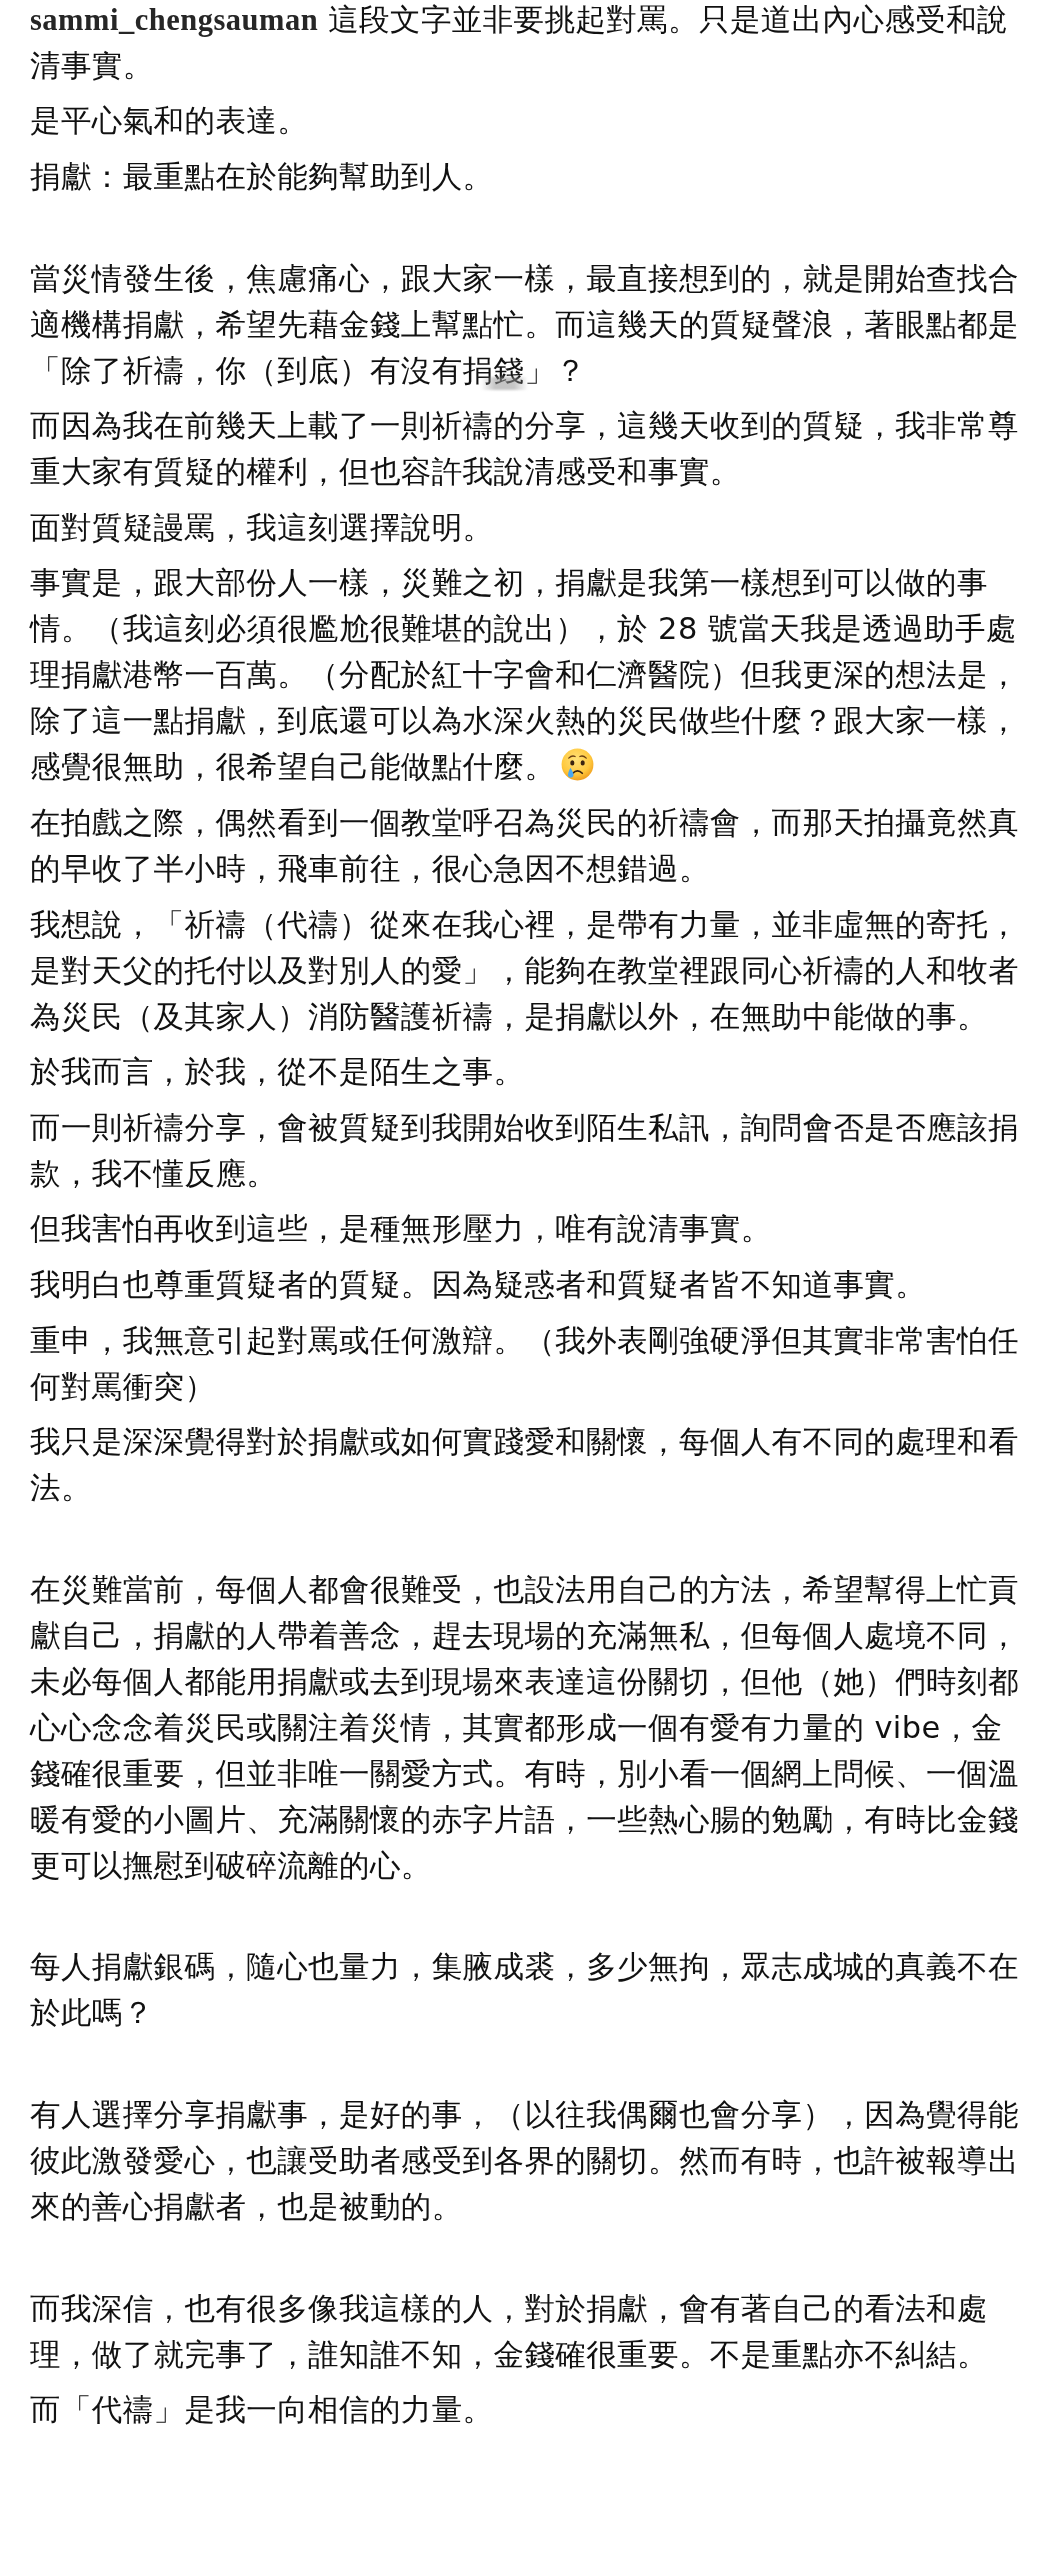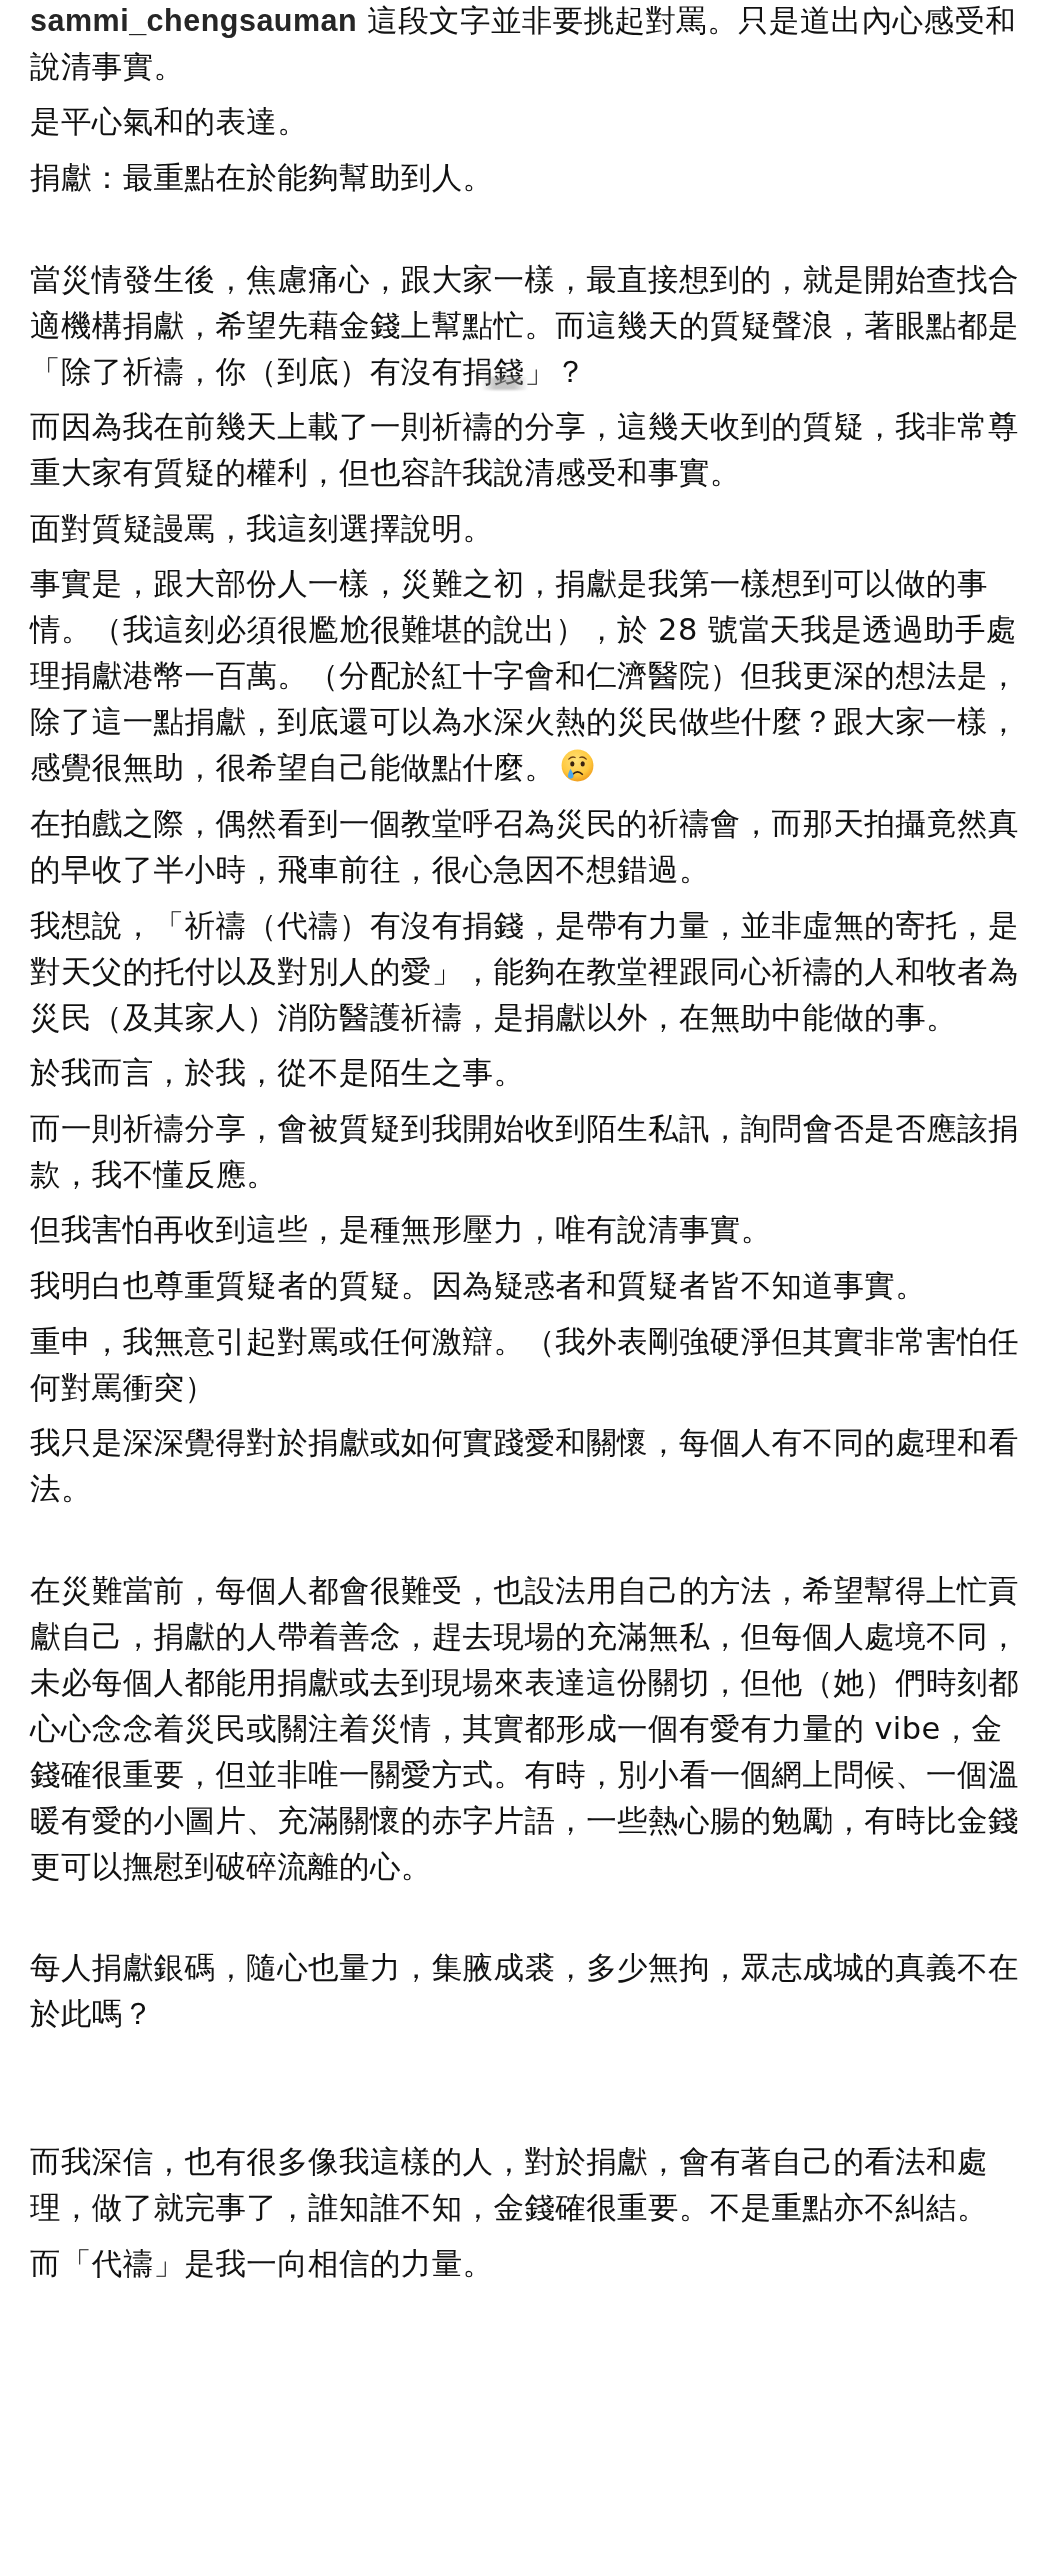--- a/index.html
+++ b/index.html
@@ -30,21 +30,21 @@
   .para {
     margin: 0 0 9.6px 0;
   }
   .para.first {
     margin-top: -3.2px;
   }
   .blank {
     height: 46px;
   }
   .username {
-    font-family: Liberation Sans, sans-serif;
+    font-family: Liberation Serif, serif;
     font-weight: 600;
     color: #262626;
     letter-spacing: 0.5px;
     cursor: pointer;
   }
   .emoji {
     display: inline-block;
     width: 35px;
     height: 35px;
     vertical-align: -4.8px;
@@ -88,32 +88,33 @@
         <circle cx="22" cy="22" r="20" fill="url(#faceG)"></circle>
         <path d="M11 14 q4 -4 8 -2" stroke="#6b3f12" stroke-width="1.6" fill="none" stroke-linecap="round"></path>
         <path d="M25 12 q4 -2 8 2" stroke="#6b3f12" stroke-width="1.6" fill="none" stroke-linecap="round"></path>
         <ellipse cx="15.5" cy="20" rx="2.6" ry="3.4" fill="#3b2410"></ellipse>
         <ellipse cx="28.5" cy="20" rx="2.6" ry="3.4" fill="#3b2410"></ellipse>
         <path d="M16 33 q6 -6 12 0" stroke="#3b2410" stroke-width="2.2" fill="none" stroke-linecap="round"></path>
         <path d="M13 26 q-3 6 -3 9 a3.5 3.5 0 0 0 7 0 q0 -3 -4 -9z" fill="#4aa8f0"></path>
       </svg></span></p>
 
     <p class="para">在拍戲之際，偶然看到一個教堂呼召為災民的祈禱會，而那天拍攝竟然真的早收了半小時，飛車前往，很心急因不想錯過。</p>
-    <p class="para">我想說，「祈禱（代禱）有沒有捐錢，是帶有力量，並非虛無的寄托，是對天父的托付以及對別人的愛」，能夠在教堂裡跟同心祈禱的人和牧者為災民（及其家人）消防醫護祈禱，是捐獻以外，在無助中能做的事。</p>
+    <p class="para">我想說，「祈禱（代禱）從來在我心裡，是帶有力量，並非虛無的寄托，是對天父的托付以及對別人的愛」，能夠在教堂裡跟同心祈禱的人和牧者為災民（及其家人）消防醫護祈禱，是捐獻以外，在無助中能做的事。</p>
     <p class="para">於我而言，於我，從不是陌生之事。</p>
     <p class="para">而一則祈禱分享，會被質疑到我開始收到陌生私訊，詢問會否是否應該捐款，我不懂反應。</p>
     <p class="para">但我害怕再收到這些，是種無形壓力，唯有說清事實。</p>
     <p class="para">我明白也尊重質疑者的質疑。因為疑惑者和質疑者皆不知道事實。</p>
     <p class="para">重申，我無意引起對罵或任何激辯。（我外表剛強硬淨但其實非常害怕任何對罵衝突）</p>
     <p class="para">我只是深深覺得對於捐獻或如何實踐愛和關懷，每個人有不同的處理和看法。</p>
     <div class="blank"></div>
     <p class="para">在災難當前，每個人都會很難受，也設法用自己的方法，希望幫得上忙貢獻自己，捐獻的人帶着善念，趕去現場的充滿無私，但每個人處境不同，未必每個人都能用捐獻或去到現場來表達這份關切，但他（她）們時刻都心心念念着災民或關注着災情，其實都形成一個有愛有力量的 vibe，金錢確很重要，但並非唯一關愛方式。有時，別小看一個網上問候、一個溫暖有愛的小圖片、充滿關懷的赤字片語，一些熱心腸的勉勵，有時比金錢更可以撫慰到破碎流離的心。</p>
     <div class="blank"></div>
     <p class="para">每人捐獻銀碼，隨心也量力，集腋成裘，多少無拘，眾志成城的真義不在於此嗎？</p>
     <div class="blank"></div>
+    <p class="para">有人選擇分享捐獻事，是好的事，（以往我偶爾也會分享），因為覺得能彼此激發愛心，也讓受助者感受到各界的關切。然而有時，也許被報導出來的善心捐獻者，也是被動的。</p>
     <div class="blank"></div>
     <p class="para">而我深信，也有很多像我這樣的人，對於捐獻，會有著自己的看法和處理，做了就完事了，誰知誰不知，金錢確很重要。不是重點亦不糾結。</p>
     <p class="para">而「代禱」是我一向相信的力量。</p>
 
   </div>
 
 </div>
 
 <div class="watermark"></div>
 

